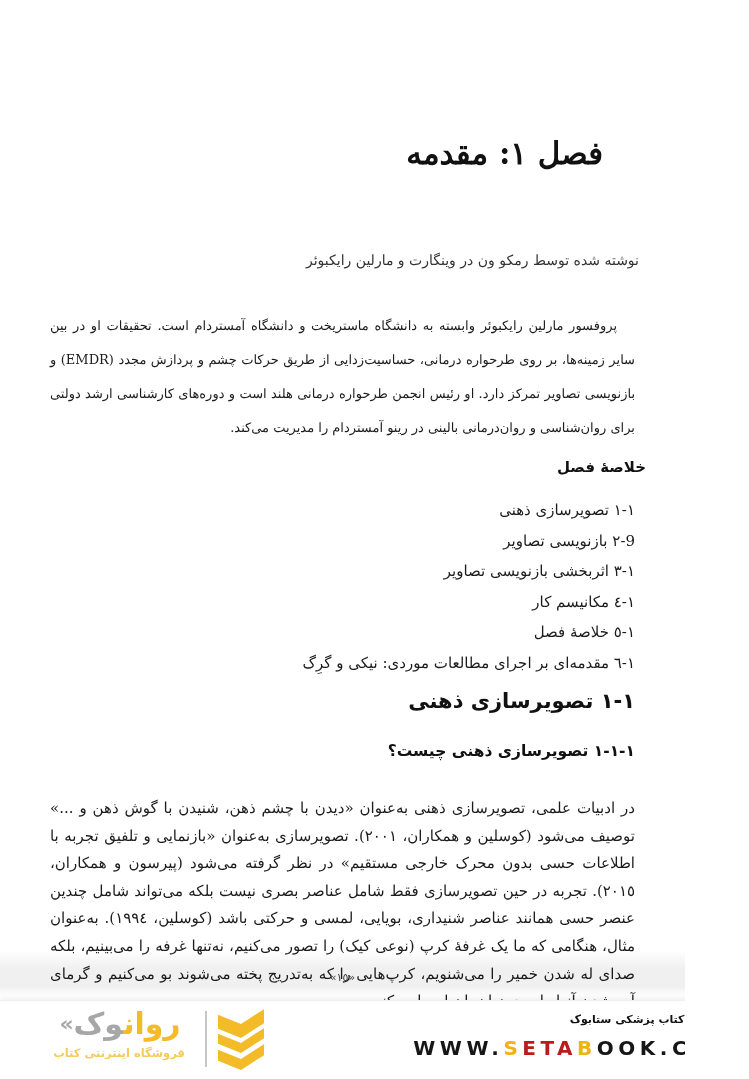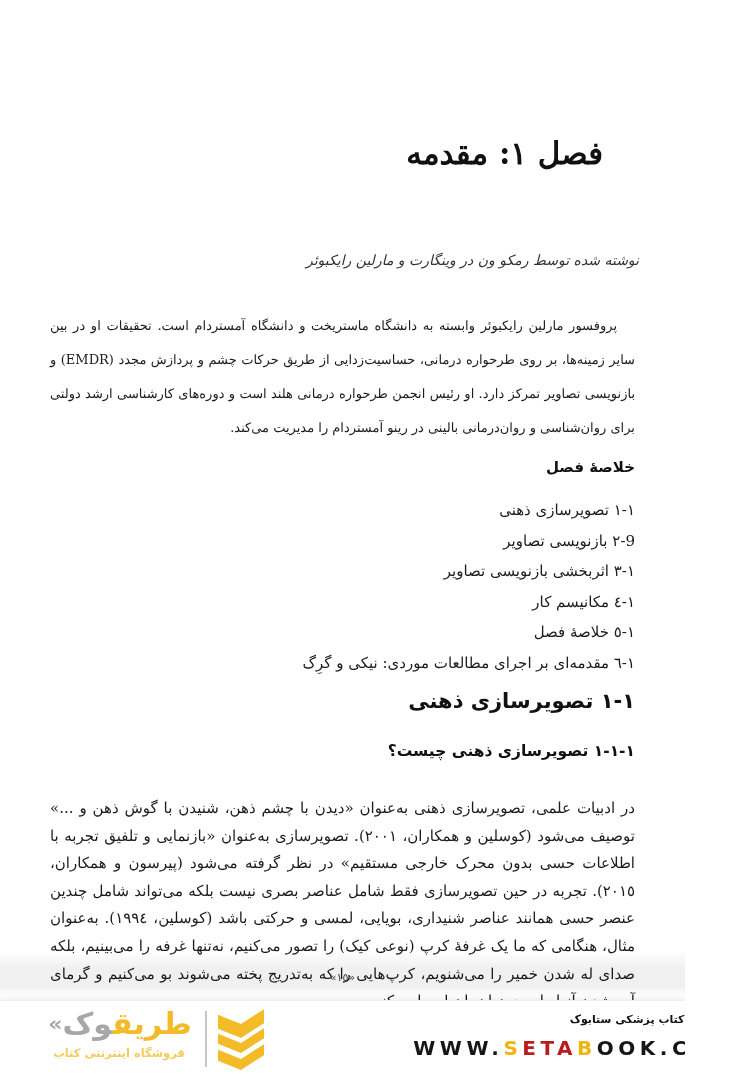--- a/index.html
+++ b/index.html
@@ -8,30 +8,30 @@
     overflow:hidden; direction:rtl;
     font-family:"DejaVu Sans", sans-serif; color:#1c1c1c;
   }
   .chapter-title {
     position:absolute; top:114px; right:82px;
     font-family:"DejaVu Serif", serif; font-weight:bold; font-size:31px;
     color:#111;
   }
   .byline {
     position:absolute; top:252px; right:46px;
-    font-family:"DejaVu Serif", serif; font-style:italic; font-size:14px; color:#333;
+    font-family:"DejaVu Serif", serif; font-size:14px; color:#333;
   }
   .para {
     position:absolute; right:50px; left:50px;
     font-family:"DejaVu Serif", serif; text-align:justify; color:#1c1c1c;
   }
   .para1 { top:296px; font-size:13px; line-height:34px; text-indent:18px; }
   .para2 { top:780px; font-size:15px;   line-height:27.6px; }
   .summary-heading {
-    position:absolute; top:458px; right:50px;
+    position:absolute; top:458px; right:39px;
     font-size:15px; font-weight:bold; color:#111;
   }
   .summary-list {
     position:absolute; top:495px; right:50px; left:50px;
     margin:0; padding:0; list-style:none; font-size:15px;
     font-family:"DejaVu Serif", serif;
   }
   .summary-list li { line-height:30.5px; }
   .section-heading {
     position:absolute; top:689px; right:50px;
@@ -124,19 +124,19 @@
         <g fill="#F2BB27">
           <path d="M2 1 L25 13 L48 1 L48 15 L25 27 L2 15 Z"></path>
           <path d="M2 20 L25 32 L48 20 L48 30 L25 42 L2 30 Z"></path>
           <path d="M2 36 L25 48 L48 36 L48 47 L25 59 L2 47 Z"></path>
         </g>
       </svg>
     </div>
 
     <div class="logo-text">
       <div class="logo-wordmark">
-        <span class="wm-gold">طریق</span><span class="wm-gray">وک</span><span class="guillemet">«</span>
+        <span class="wm-gold">روان</span><span class="wm-gray">وک</span><span class="guillemet">«</span>
       </div>
       <div class="logo-tagline">فروشگاه اینترنتی کتاب</div>
     </div>
 
   </div>
 </div>
 
 </body></html>

